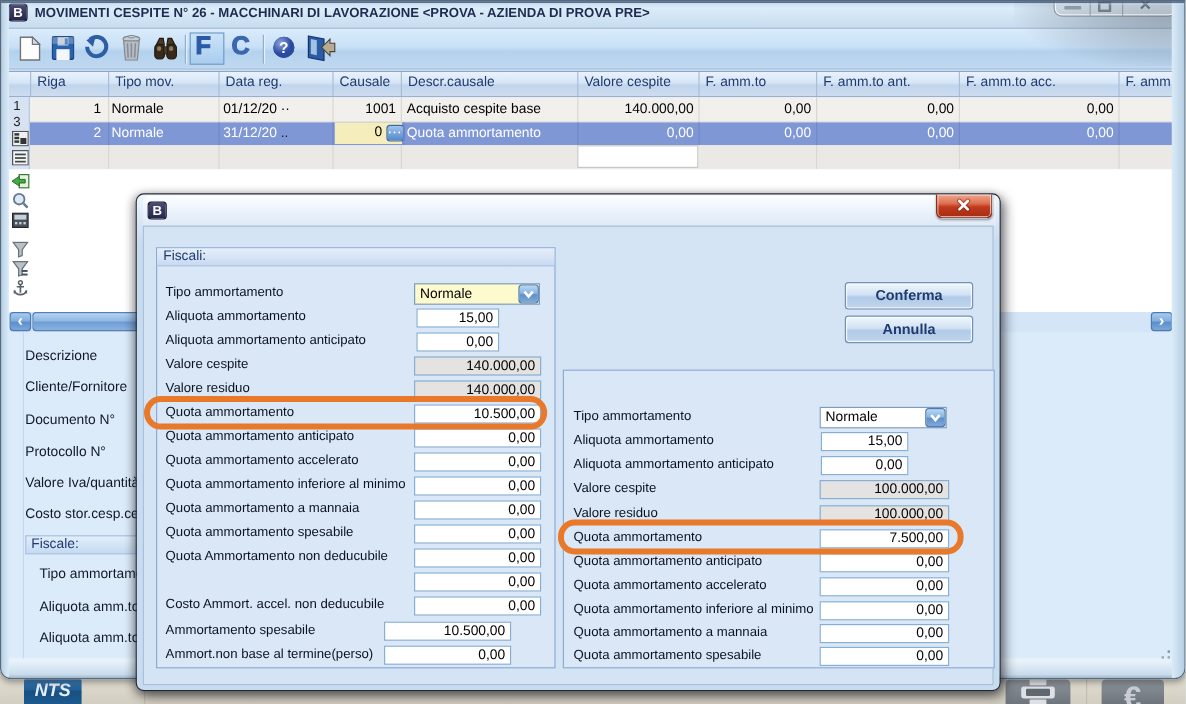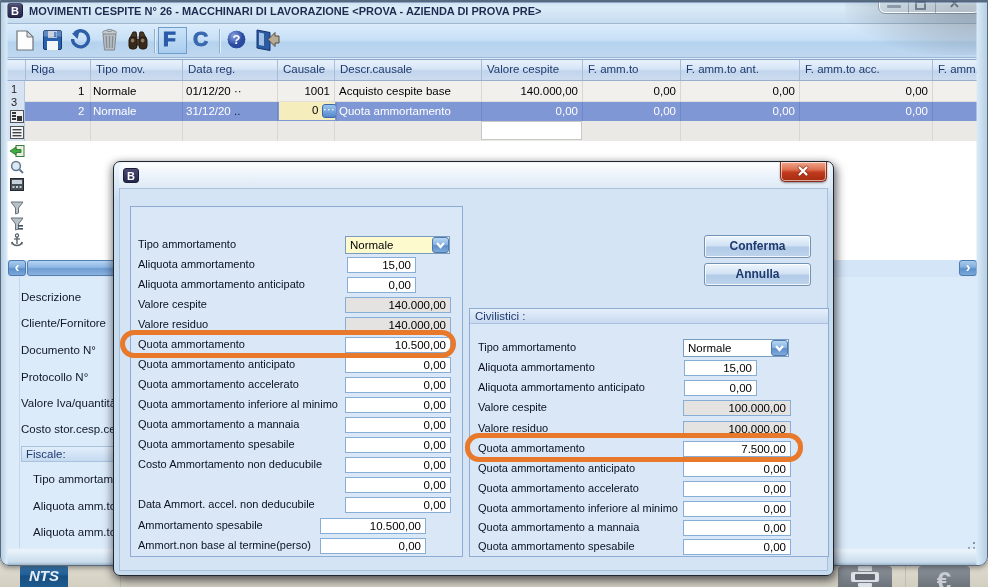--- a/index.html
+++ b/index.html
@@ -399,33 +399,34 @@
 
 <div class="abs" id="dialog">
   <div class="abs" id="dlgtitle"></div>
   <div class="abs bicon" style="left:9px; top:6px;">B</div>
   <div class="abs" id="closebtn"><svg width="45" height="19">
         <path d="M18.5 5.5 L25.5 12.5 M25.5 5.5 L18.5 12.5" stroke="#7a2212" stroke-width="4" stroke-linecap="round" opacity=".55"></path>
         <path d="M18.5 5.5 L25.5 12.5 M25.5 5.5 L18.5 12.5" stroke="#fff" stroke-width="2.2" stroke-linecap="round"></path>
       </svg></div>
   <div class="abs" id="dlgbody"></div>
   <div class="abs group" style="left:16px; top:44px; width:333px; height:351px;">
+    <div class="abs ghead">Fiscali:</div>
     <div class="abs flabel" style="left:7px; top:31px;">Tipo ammortamento</div>
     <div class="abs flabel" style="left:7px; top:51px;">Aliquota ammortamento</div>
     <div class="abs flabel" style="left:7px; top:71px;">Aliquota ammortamento anticipato</div>
     <div class="abs flabel" style="left:7px; top:91px;">Valore cespite</div>
     <div class="abs flabel" style="left:7px; top:111px;">Valore residuo</div>
     <div class="abs flabel" style="left:7px; top:131px;">Quota ammortamento</div>
     <div class="abs flabel" style="left:7px; top:151px;">Quota ammortamento anticipato</div>
     <div class="abs flabel" style="left:7px; top:171px;">Quota ammortamento accelerato</div>
     <div class="abs flabel" style="left:7px; top:191px;">Quota ammortamento inferiore al minimo</div>
     <div class="abs flabel" style="left:7px; top:211px;">Quota ammortamento a mannaia</div>
     <div class="abs flabel" style="left:7px; top:231px;">Quota ammortamento spesabile</div>
-    <div class="abs flabel" style="left:7px; top:251px;">Costo Ammortamento non deducubile</div>
-    <div class="abs flabel" style="left:7px; top:291px;">Data Ammort. accel. non deducubile</div>
+    <div class="abs flabel" style="left:7px; top:251px;">Quota Ammortamento non deducubile</div>
+    <div class="abs flabel" style="left:7px; top:291px;">Costo Ammort. accel. non deducubile</div>
     <div class="abs flabel" style="left:7px; top:312px;">Ammortamento spesabile</div>
     <div class="abs flabel" style="left:7px; top:332px;">Ammort.non base al termine(perso)</div>
     <div class="abs combo" style="left:214px; top:29px; width:105px;">Normale</div>
     <div class="abs cbtn" style="left:301px; top:30px;"><svg width="15" height="14">
           <path d="M4 5 L7.5 9 L11 5" stroke="#fff" stroke-width="2.2" fill="none"></path>
         </svg></div>
     <div class="abs fbox" style="left:216px; top:50px; width:69px;">15,00</div>
     <div class="abs fbox" style="left:216px; top:70px; width:69px;">0,00</div>
     <div class="abs fbox fgrey" style="left:214px; top:90px; width:106px;">140.000,00</div>
     <div class="abs fbox fgrey" style="left:214px; top:110px; width:106px;">140.000,00</div>
@@ -435,21 +436,20 @@
     <div class="abs fbox" style="left:214px; top:190px; width:106px;">0,00</div>
     <div class="abs fbox" style="left:214px; top:210px; width:106px;">0,00</div>
     <div class="abs fbox" style="left:214px; top:230px; width:106px;">0,00</div>
     <div class="abs fbox" style="left:214px; top:250px; width:106px;">0,00</div>
     <div class="abs fbox" style="left:214px; top:270px; width:106px;">0,00</div>
     <div class="abs fbox" style="left:214px; top:290px; width:106px;">0,00</div>
     <div class="abs fbox" style="left:189px; top:311px; width:106px;">10.500,00</div>
     <div class="abs fbox" style="left:189px; top:331px; width:106px;">0,00</div>
   </div>
   <div class="abs group" style="left:355px; top:146px; width:360px; height:249px;">
-    <div class="abs ghead">Civilistici :</div>
     <div class="abs flabel" style="left:8px; top:32px;">Tipo ammortamento</div>
     <div class="abs flabel" style="left:8px; top:52px;">Aliquota ammortamento</div>
     <div class="abs flabel" style="left:8px; top:72px;">Aliquota ammortamento anticipato</div>
     <div class="abs flabel" style="left:8px; top:92px;">Valore cespite</div>
     <div class="abs flabel" style="left:8px; top:113px;">Valore residuo</div>
     <div class="abs flabel" style="left:8px; top:133px;">Quota ammortamento</div>
     <div class="abs flabel" style="left:8px; top:153px;">Quota ammortamento anticipato</div>
     <div class="abs flabel" style="left:8px; top:173px;">Quota ammortamento accelerato</div>
     <div class="abs flabel" style="left:8px; top:193px;">Quota ammortamento inferiore al minimo</div>
     <div class="abs flabel" style="left:8px; top:212px;">Quota ammortamento a mannaia</div>

